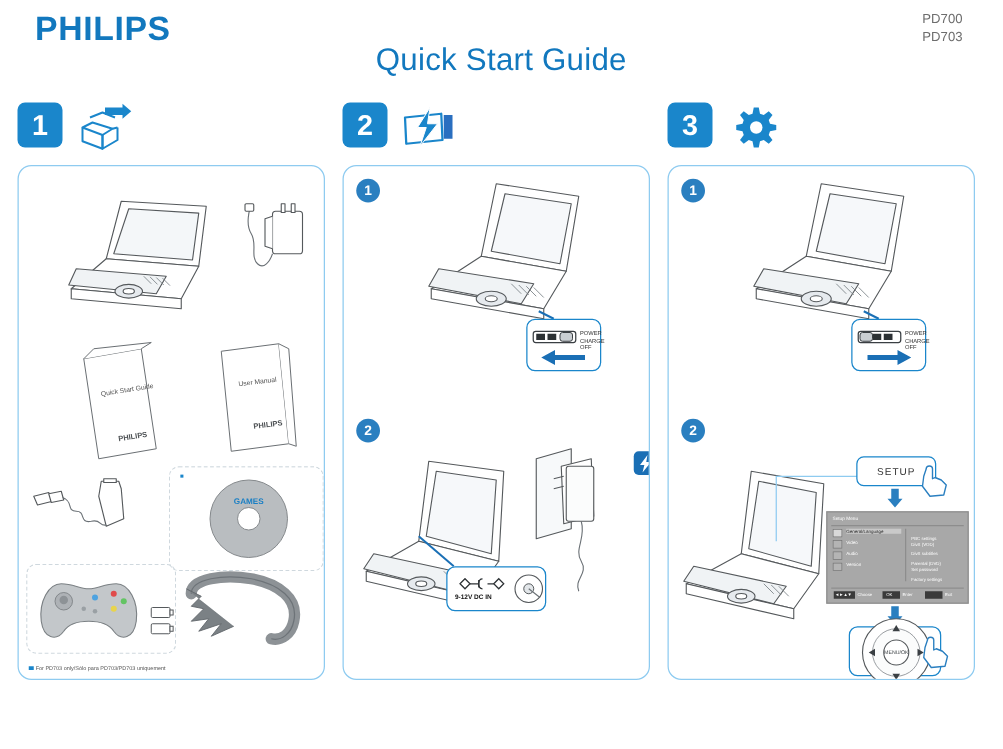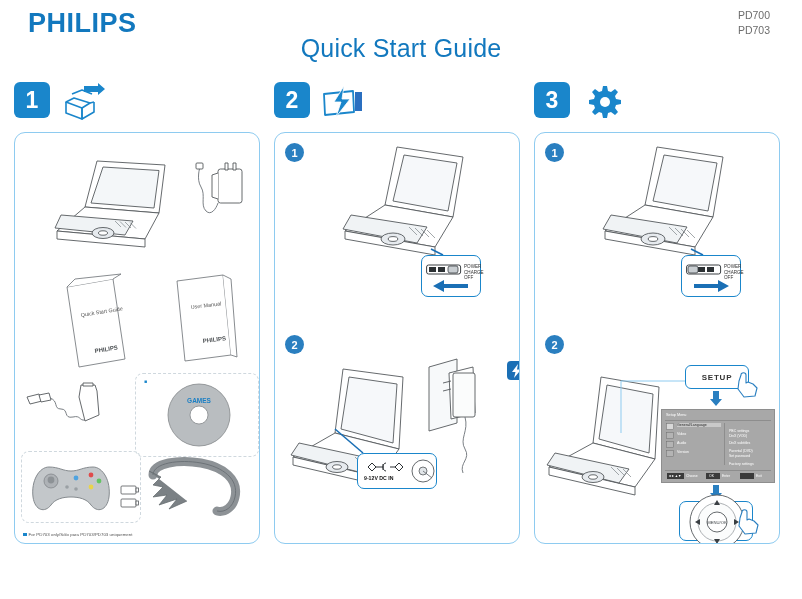--- a/index.html
+++ b/index.html
@@ -61,21 +61,21 @@
     position:absolute;font-size:4.6px;color:#333;line-height:1.25;
     white-space:nowrap;
   }
   .dcin{
     position:absolute;font-size:5.2px;font-weight:bold;color:#111;
     white-space:nowrap;
   }
   .setupbtn{
     position:absolute;border:1.3px solid #1a86cb;border-radius:6px;
     background:#fff;display:flex;align-items:center;justify-content:center;
-    font-size:8px;font-weight:bold;color:#333;letter-spacing:.8px;
+    font-size:8px;font-weight:normal;color:#333;letter-spacing:.8px;
   }
   .osd{
     position:absolute;background:#a8a8a8;border:0.6px solid #8e8e8e;
   }
   .osd-title{position:absolute;font-size:3.8px;color:#fff;white-space:nowrap;}
   .osd-item{position:absolute;font-size:3.6px;color:#fff;white-space:nowrap;}
   .osd-item.sel{background:#c9c9c9;color:#2a2a2a;}
   .osd-right{position:absolute;font-size:3.5px;color:#fff;white-space:nowrap;}
   .osd-bar{position:absolute;background:#8d8d8d;}
   .osd-key{position:absolute;background:#3a3a3a;}

